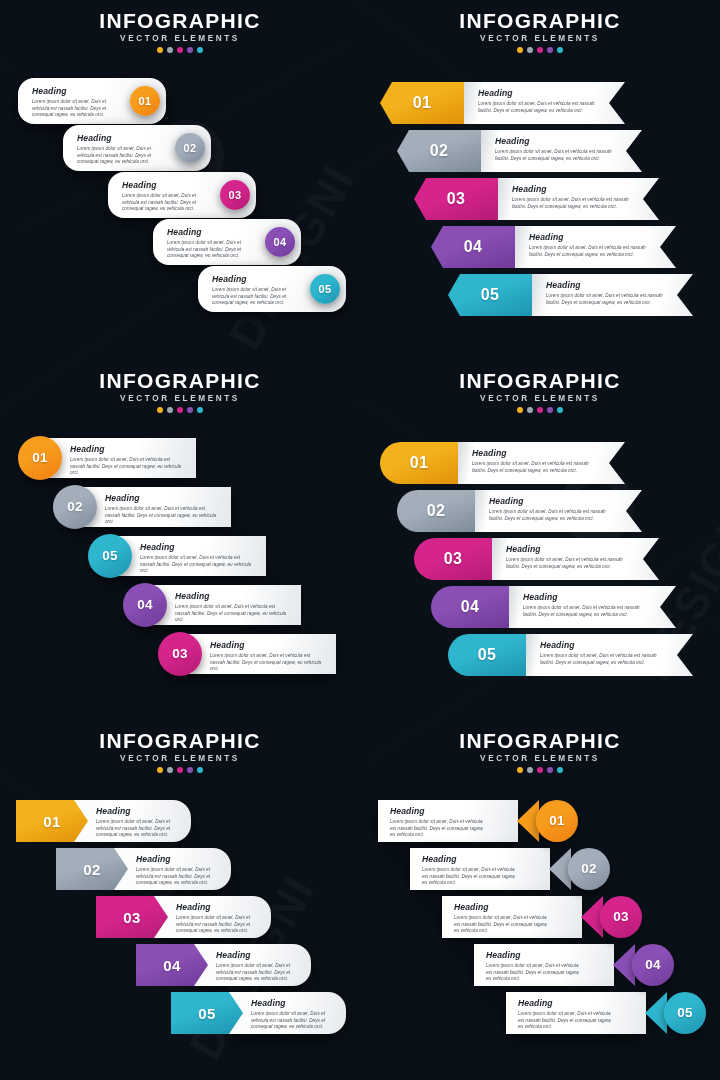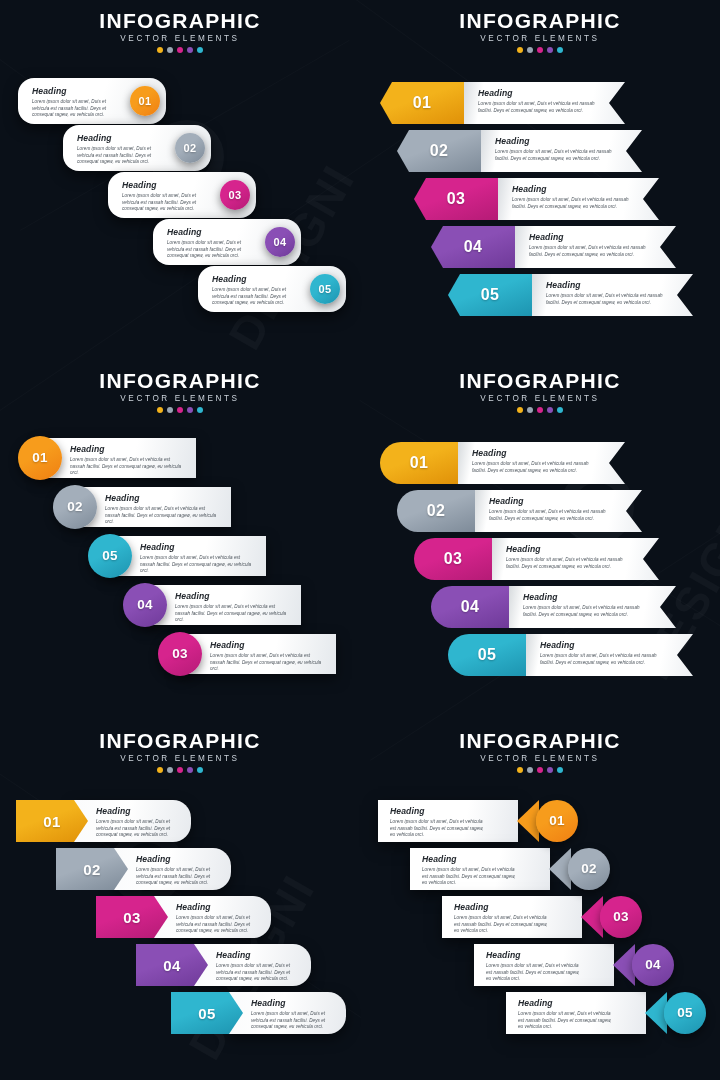--- a/index.html
+++ b/index.html
@@ -45,21 +45,21 @@
   .p-bl { left: 0;   top: 720px; }
   .p-br { left: 360px; top: 720px; }
 
   
   .head { position: absolute; left: 0; right: 0; top: 10px; text-align: center; z-index: 5; }
   .head .t1 {
     color: #ffffff; font-size: 21px; font-weight: 700;
     letter-spacing: 1.3px; line-height: 1.05;
   }
   .head .t2 {
-    color: #cdd4dc; font-size: 8.2px; font-weight: 400;
+    color: #cdd4dc; font-size: 8.2px; font-weight: 700;
     letter-spacing: 2.6px; margin-top: 2px;
   }
   .dots { margin-top: 4px; display: flex; justify-content: center; gap: 4px; }
   .dots span { width: 6px; height: 6px; border-radius: 50%; display: block; }
 
   
   .h-title {
     font-style: italic; font-weight: 700; color: #23282e;
     font-size: 8.6px; line-height: 1.1; letter-spacing: .1px;
   }

